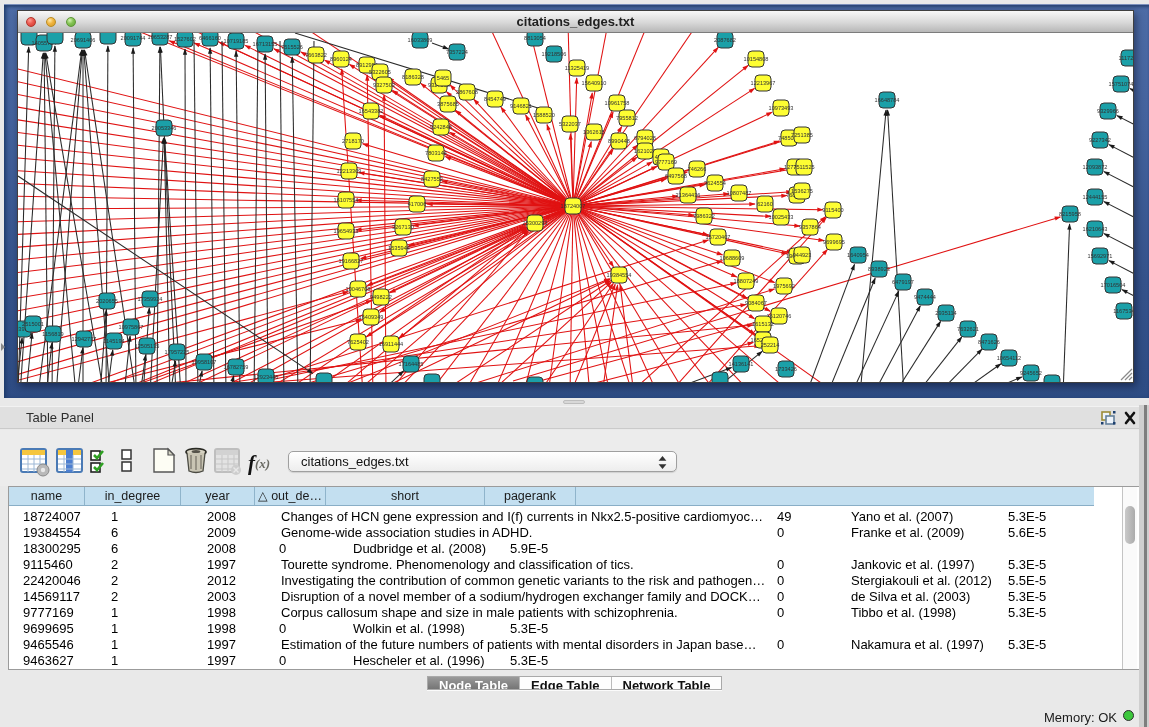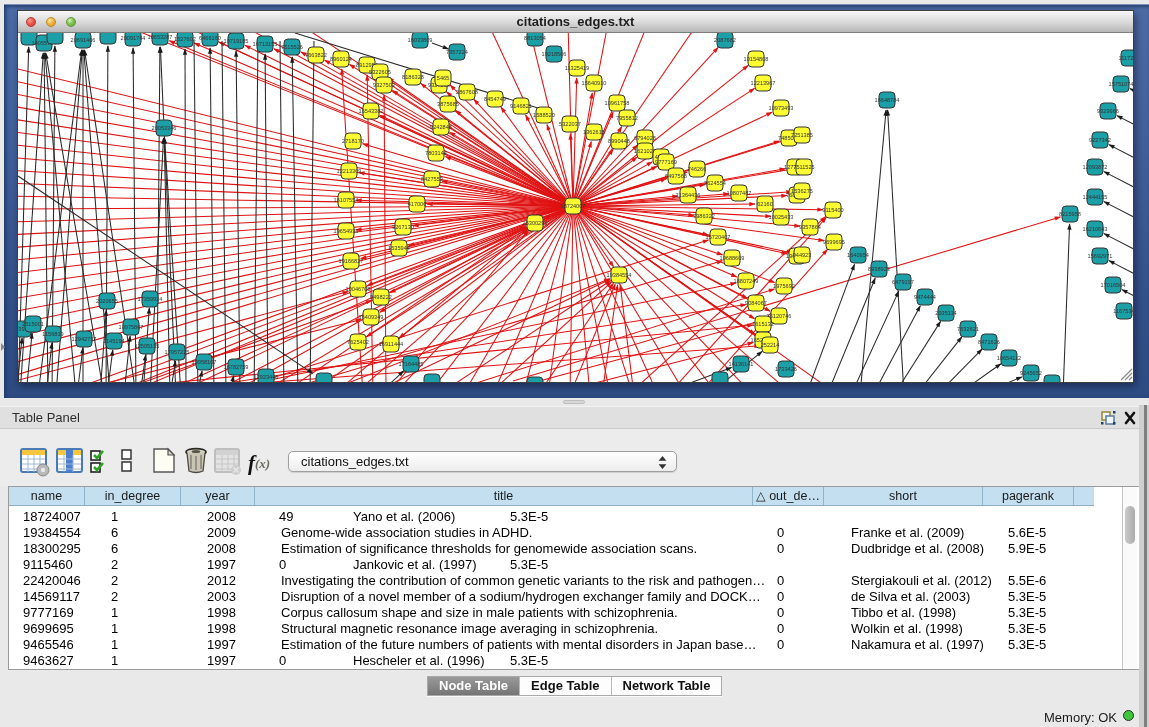--- a/index.html
+++ b/index.html
@@ -12,38 +12,38 @@
  border-bottom:1px solid #7c7c7c;position:relative;text-align:center;
  font-size:13px;color:#212121;line-height:22px;font-weight:bold}
 .tl{position:absolute;top:6px;width:10px;height:10px;border-radius:50%}
 .tl.r{left:8px;background:radial-gradient(circle at 35% 30%,#ff9d94,#ec5a50 45%,#c93a30);border:1px solid #b5352c}
 .tl.y{left:28px;background:radial-gradient(circle at 35% 30%,#ffe9a8,#f0b43e 45%,#d29a28);border:1px solid #ba8c22}
 .tl.g{left:48px;background:radial-gradient(circle at 35% 30%,#d2f3b2,#84c353 45%,#61a437);border:1px solid #5d9737}
 .canvas{position:absolute;left:0;top:22px;width:1115px;height:349px;background:#fff;overflow:hidden}
 
 .ptitle{position:absolute;left:0;top:406px;width:1149px;height:23px;background:#e0e0e0;
  border-top:1px solid #f2f2f2;border-bottom:1px solid #cacaca;font-size:13px;color:#2e2e2e;
- line-height:22px;padding-left:12px}
+ line-height:22px;padding-left:26px}
 .toolbar{position:absolute;left:0;top:430px;width:1149px;height:56px;background:#ececec}
 .combo{position:absolute;left:288px;top:451px;width:389px;height:21px;background:linear-gradient(#fff,#ededed);
  border:1px solid #9f9f9f;border-radius:5px;font-size:13px;color:#111;line-height:19px;padding-left:12px;
  box-shadow:0 1px 1px rgba(0,0,0,.12)}
 .tbl{position:absolute;left:8px;top:486px;width:1132px;height:184px;background:#fff;border:1px solid #9b9b9b;overflow:hidden}
 .thead{position:absolute;left:0;top:0;width:1085px;height:19px;background:#c3dff0;border-bottom:1px solid #89aec6;display:flex;
  font-size:12.5px;color:#1b1b1b;text-align:center;line-height:18px}
 .thead div{border-right:1px solid #8fb4cb;overflow:hidden;white-space:nowrap}
 .tbody{position:absolute;left:0;top:22px;width:1114px}
 .tr{display:flex;height:16px;font-size:13px;color:#000;line-height:16px;white-space:nowrap}
 .c0{width:95px;padding-left:14px}.c1{width:96px;padding-left:7px}.c2{width:74px;padding-left:7px}
 .c3{width:498px;padding-left:7px}.c4{width:71px;padding-left:5px}.c5{width:159px;padding-left:8px}
 .c6{width:91px;padding-left:6px}
 .c0,.c1,.c2,.c3,.c4,.c5,.c6{overflow:hidden}
 .vsb{position:absolute;right:2px;top:0;width:15px;height:182px;background:#fafafa;border-left:1px solid #c4c4c4}
 .vsb .th{position:absolute;left:2px;top:19px;width:10px;height:38px;background:linear-gradient(90deg,#c9c9c9,#ababab);border-radius:5px}
-.tabs{position:absolute;left:427px;top:676px;height:20px;display:flex;font-size:13px;font-weight:bold;line-height:18px;
+.tabs{position:absolute;left:427px;top:676px;height:14px;display:flex;font-size:13px;font-weight:bold;line-height:18px;
  border:1px solid #a9a9a9;border-radius:0;overflow:hidden;background:#fdfdfd;box-shadow:0 1px 0 rgba(255,255,255,.8)}
 .tabs div{padding:0 11px;border-right:1px solid #bbb;color:#111}
 .tabs div.sel{background:linear-gradient(#9a9a9a,#757575);color:#fff}
 .mem{position:absolute;right:32px;top:710px;font-size:13px;color:#1a1a1a}
 .dot{position:absolute;right:15px;top:710px;width:11px;height:11px;border-radius:50%;
  background:#3cc73c;border:1.5px solid #2e2e2e}
 </style></head><body>
 <div class="desktop"></div>
 <div class="win">
  <div class="tbar">citations_edges.txt<span class="tl r"></span><span class="tl y"></span><span class="tl g"></span></div>
@@ -631,68 +631,68 @@
  <svg style="position:absolute;right:9px;top:4px" width="9" height="13">
  <path d="M4.5 0 L8.4 4.8 H0.6 z" fill="#333"></path>
       <path d="M4.5 13 L8.4 8.2 H0.6 z" fill="#333"></path>
     </svg>
 </div>
 <div class="tbl">
  <div class="thead">
   <div style="width:76px">name</div>
       <div style="width:96px">in_degree</div>
       <div style="width:74px">year</div>
-  <div style="width:498px">title</div>
       <div style="width:71px">△ out_de…</div>
       <div style="width:159px">short</div>
   <div style="width:91px">pagerank</div>
  </div>
  <div class="tbody">
 <div class="tr">
         <div class="c0">18724007</div>
         <div class="c1">1</div>
         <div class="c2">2008</div>
+        <div class="c3">Changes of HCN gene expression and I(f) currents in Nkx2.5-positive cardiomyoc…</div>
         <div class="c4">49</div>
-        <div class="c5">Yano et al. (2006)</div>
+        <div class="c5">Yano et al. (2007)</div>
         <div class="c6">5.3E-5</div>
       </div>
 <div class="tr">
         <div class="c0">19384554</div>
         <div class="c1">6</div>
         <div class="c2">2009</div>
         <div class="c3">Genome-wide association studies in ADHD.</div>
         <div class="c4">0</div>
         <div class="c5">Franke et al. (2009)</div>
         <div class="c6">5.6E-5</div>
       </div>
 <div class="tr">
         <div class="c0">18300295</div>
         <div class="c1">6</div>
         <div class="c2">2008</div>
-        <div class="c3">Estimation of significance thresholds for genomewide association scans.</div>
         <div class="c4">0</div>
         <div class="c5">Dudbridge et al. (2008)</div>
         <div class="c6">5.9E-5</div>
       </div>
 <div class="tr">
         <div class="c0">9115460</div>
         <div class="c1">2</div>
         <div class="c2">1997</div>
+        <div class="c3">Tourette syndrome. Phenomenology and classification of tics.</div>
         <div class="c4">0</div>
         <div class="c5">Jankovic et al. (1997)</div>
         <div class="c6">5.3E-5</div>
       </div>
 <div class="tr">
         <div class="c0">22420046</div>
         <div class="c1">2</div>
         <div class="c2">2012</div>
         <div class="c3">Investigating the contribution of common genetic variants to the risk and pathogen…</div>
         <div class="c4">0</div>
         <div class="c5">Stergiakouli et al. (2012)</div>
-        <div class="c6">5.5E-6</div>
+        <div class="c6">5.5E-5</div>
       </div>
 <div class="tr">
         <div class="c0">14569117</div>
         <div class="c1">2</div>
         <div class="c2">2003</div>
         <div class="c3">Disruption of a novel member of a sodium/hydrogen exchanger family and DOCK…</div>
         <div class="c4">0</div>
         <div class="c5">de Silva et al. (2003)</div>
         <div class="c6">5.3E-5</div>
       </div>
@@ -702,21 +702,20 @@
         <div class="c2">1998</div>
         <div class="c3">Corpus callosum shape and size in male patients with schizophrenia.</div>
         <div class="c4">0</div>
         <div class="c5">Tibbo et al. (1998)</div>
         <div class="c6">5.3E-5</div>
       </div>
 <div class="tr">
         <div class="c0">9699695</div>
         <div class="c1">1</div>
         <div class="c2">1998</div>
-        <div class="c3">Structural magnetic resonance image averaging in schizophrenia.</div>
         <div class="c4">0</div>
         <div class="c5">Wolkin et al. (1998)</div>
         <div class="c6">5.3E-5</div>
       </div>
 <div class="tr">
         <div class="c0">9465546</div>
         <div class="c1">1</div>
         <div class="c2">1997</div>
         <div class="c3">Estimation of the future numbers of patients with mental disorders in Japan base…</div>
         <div class="c4">0</div>

